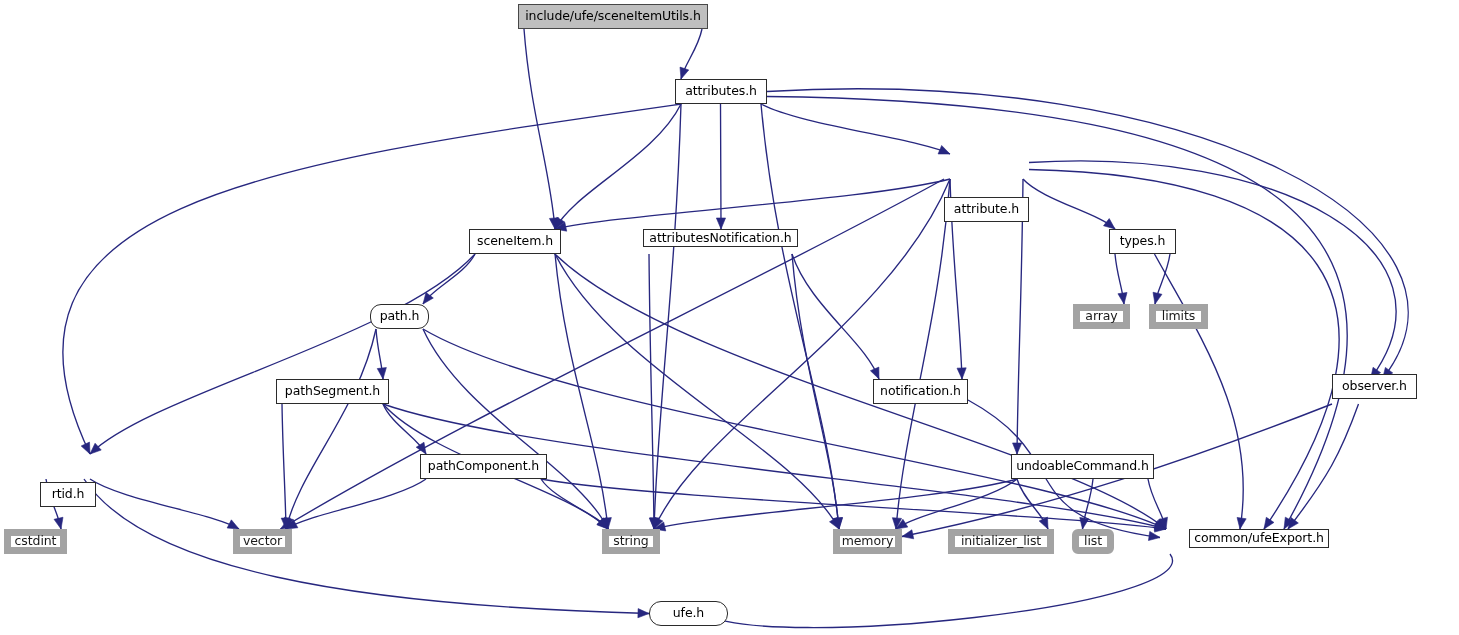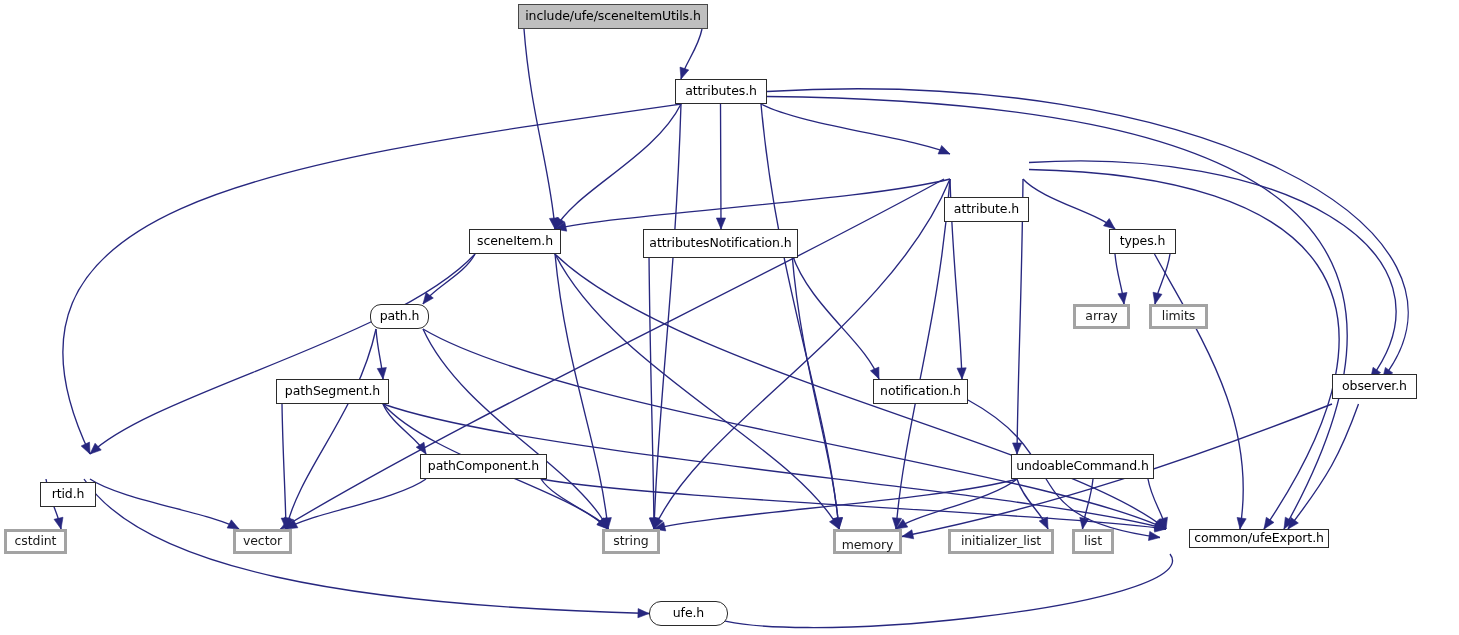--- a/index.html
+++ b/index.html
@@ -40,21 +40,21 @@
     justify-content: center;
     background: #ffffff;
     border: 1px solid #2b2b2b;
     font-size: 12.5px;
     color: #000000;
     white-space: nowrap;
     line-height: 1;
     letter-spacing: -0.1px;
   }
   .node.lib {
-    border: 3px solid #a3a3a3;
+    border: 7px solid #a3a3a3;
     color: #1a1a1a;
   }
   .node.root {
     background: #bfbfbf;
     border: 1px solid #474747;
   }
   .node-label {
     pointer-events: none;
   }
 </style>
@@ -178,21 +178,21 @@
       </div>
       <div class="node" style="left: 675px; top: 79px; width: 92px; height: 25px;">
         <span class="node-label">attributes.h</span>
       </div>
       <div class="node" style="left: 944px; top: 154px; width: 85px; height: 25px; margin-top: 43px;">
         <span class="node-label">attribute.h</span>
       </div>
       <div class="node" style="left: 469px; top: 229px; width: 92px; height: 25px;">
         <span class="node-label">sceneItem.h</span>
       </div>
-      <div class="node" style="left: 643px; top: 229px; width: 155px; height: 29px;">
+      <div class="node" style="left: 643px; top: 229px; width: 155px; height: 18px;">
         <span class="node-label">attributesNotification.h</span>
       </div>
       <div class="node" style="left: 1109px; top: 229px; width: 67px; height: 25px;">
         <span class="node-label">types.h</span>
       </div>
       <div class="node lib" style="left: 1073px; top: 304px; width: 57px; height: 25px;">
         <span class="node-label">array</span>
       </div>
       <div class="node lib" style="left: 1149px; top: 304px; width: 59px; height: 25px;">
         <span class="node-label">limits</span>
@@ -226,21 +226,21 @@
       </div>
       <div class="node lib" style="left: 602px; top: 529px; width: 58px; height: 25px;">
         <span class="node-label">string</span>
       </div>
       <div class="node lib" style="left: 833px; top: 529px; width: 69px; height: 25px; align-items: flex-end;">
         <span class="node-label">memory</span>
       </div>
       <div class="node lib" style="left: 948px; top: 529px; width: 106px; height: 25px;">
         <span class="node-label">initializer_list</span>
       </div>
-      <div class="node lib" style="left: 1072px; top: 529px; width: 42px; height: 25px;">
+      <div class="node lib" style="left: 1072px; top: 529px; width: 42px; height: 25px; border-radius: 6px;">
         <span class="node-label">list</span>
       </div>
       <div class="node" style="left: 1189px; top: 529px; width: 140px; height: 19px;">
         <span class="node-label">common/ufeExport.h</span>
       </div>
       <div class="node" style="left: 649px; top: 601px; width: 79px; height: 25px; border-radius: 12px;">
         <span class="node-label">ufe.h</span>
       </div>
     </div>
 </div>

